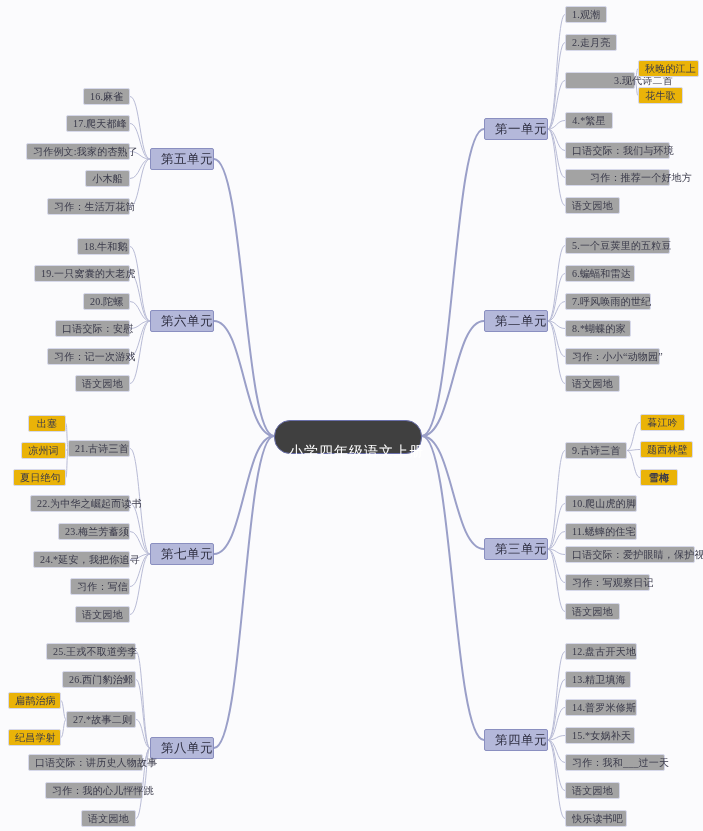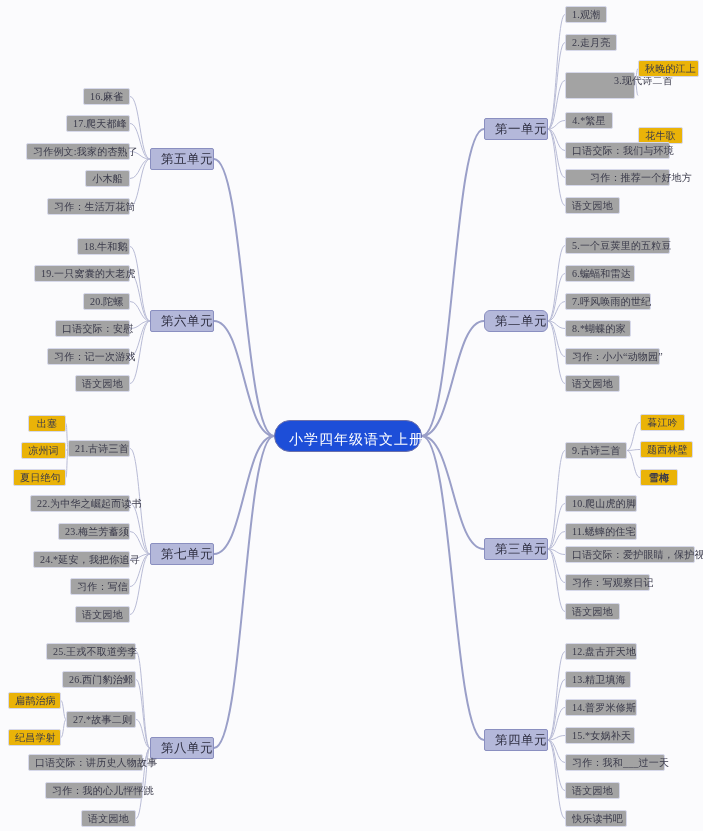--- a/index.html
+++ b/index.html
@@ -8,29 +8,29 @@
     background:#fbfbfd;
     font-family:"Liberation Serif","DejaVu Serif",serif;
     overflow:hidden;
     position:relative;
   }
   #map{position:absolute;left:0;top:0;width:703px;height:831px;}
   #edges{position:absolute;left:0;top:0;width:703px;height:831px;pointer-events:none;}
   .node{position:absolute;box-sizing:border-box;white-space:nowrap;}
 
   .root{
-    background:#1d4ed8;
+    background:#404040;
     border:1px solid #6b70ab;
     border-radius:16px;
     color:#ffffff;
     font-size:14px;
     letter-spacing:1px;
     height:32px;line-height:30px;
     text-align:center;
-    padding:4px 14px;
+    padding:16px 14px;
     font-family:Liberation Mono, monospace;
   }
   .unit{
     background:#b4b8da;
     border:1px solid #8a8fc0;
     border-radius:2px;
     color:#2e2e40;
     font-size:12.5px;
     letter-spacing:.5px;
     height:22px;line-height:20px;
@@ -130,28 +130,28 @@
       <path d="M 66 719.5 C 63.5 719.5, 63.5 700.5, 61 700.5" fill="none" stroke="#b9bcd6" stroke-width="1"></path>
       <path d="M 66 719.5 C 63.5 719.5, 63.5 737.5, 61 737.5" fill="none" stroke="#b9bcd6" stroke-width="1"></path>
       <path d="M 150 748 C 146.5 748, 146.5 762.5, 143 762.5" fill="none" stroke="#b9bcd6" stroke-width="1"></path>
       <path d="M 150 748 C 146.5 748, 146.5 790.5, 143 790.5" fill="none" stroke="#b9bcd6" stroke-width="1"></path>
       <path d="M 150 748 C 143 748, 143 818.5, 136 818.5" fill="none" stroke="#b9bcd6" stroke-width="1"></path>
     </svg>
 <div class="node root" style="left: 274px; top: 420px; width: 148px; height: 32px;">小学四年级语文上册</div>
     <div class="node unit" style="left: 484px; top: 118px; width: 64px; height: 22px;">第一单元</div>
     <div class="node leaf" style="left: 565px; top: 6px; width: 42px; height: 17px;">1.观潮</div>
     <div class="node leaf" style="left: 565px; top: 34px; width: 52px; height: 17px;">2.走月亮</div>
-    <div class="node leaf" style="left: 565px; top: 72px; width: 70px; height: 27px; padding-left: 48px;">3.现代诗二首</div>
+    <div class="node leaf" style="left: 565px; top: 72px; width: 70px; height: 17px; padding-left: 48px;">3.现代诗二首</div>
     <div class="node sub" style="left: 638px; top: 60px; width: 61px; height: 17px;">秋晚的江上</div>
-    <div class="node sub" style="left: 638px; top: 87px; width: 45px; height: 17px; margin-top: 40px;">花牛歌</div>
+    <div class="node sub" style="left: 638px; top: 87px; width: 45px; height: 17px;">花牛歌</div>
     <div class="node leaf" style="left: 565px; top: 112px; width: 48px; height: 17px;">4.*繁星</div>
     <div class="node leaf" style="left: 565px; top: 142px; width: 105px; height: 17px;">口语交际：我们与环境</div>
     <div class="node leaf" style="left: 565px; top: 169px; width: 105px; height: 17px; padding-left: 24px;">习作：推荐一个好地方</div>
     <div class="node leaf" style="left: 565px; top: 197px; width: 55px; height: 17px;">语文园地</div>
-    <div class="node unit" style="left: 484px; top: 310px; width: 64px; height: 22px; border-radius: 6px;">第二单元</div>
+    <div class="node unit" style="left: 484px; top: 310px; width: 64px; height: 22px;">第二单元</div>
     <div class="node leaf" style="left: 565px; top: 237px; width: 105px; height: 17px;">5.一个豆荚里的五粒豆</div>
     <div class="node leaf" style="left: 565px; top: 265px; width: 70px; height: 17px;">6.蝙蝠和雷达</div>
     <div class="node leaf" style="left: 565px; top: 293px; width: 86px; height: 17px;">7.呼风唤雨的世纪</div>
     <div class="node leaf" style="left: 565px; top: 320px; width: 66px; height: 17px;">8.*蝴蝶的家</div>
     <div class="node leaf" style="left: 565px; top: 348px; width: 95px; height: 17px;">习作：小小“动物园”</div>
     <div class="node leaf" style="left: 565px; top: 375px; width: 55px; height: 17px;">语文园地</div>
     <div class="node unit" style="left: 484px; top: 538px; width: 64px; height: 22px;">第三单元</div>
     <div class="node leaf" style="left: 565px; top: 442px; width: 62px; height: 17px;">9.古诗三首</div>
     <div class="node sub" style="left: 640px; top: 414px; width: 45px; height: 17px;">暮江吟</div>
     <div class="node sub" style="left: 640px; top: 441px; width: 53px; height: 17px;">题西林壁</div>

